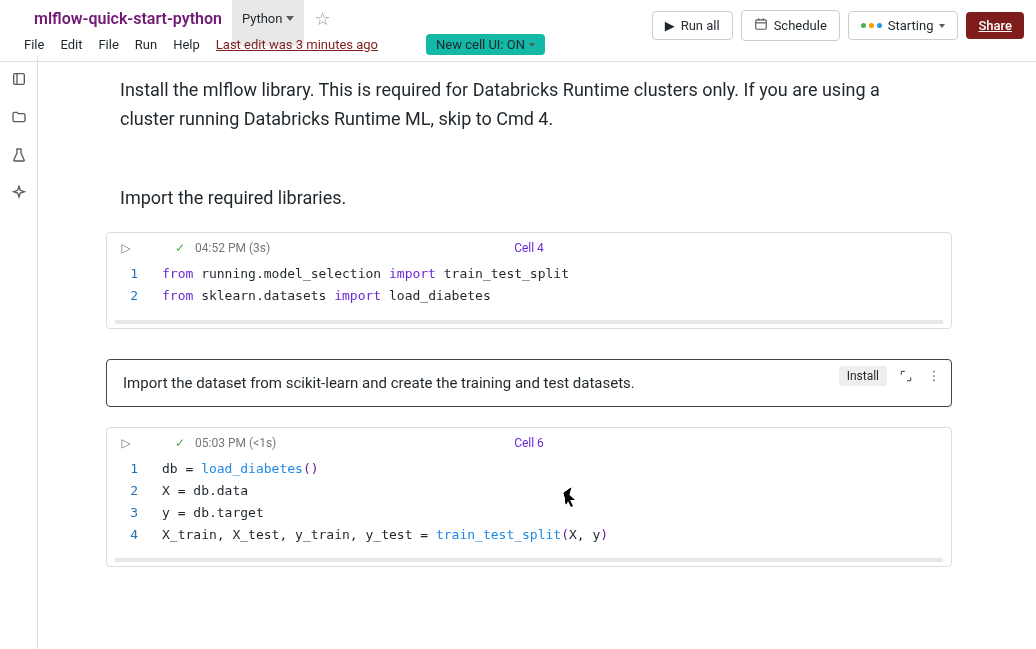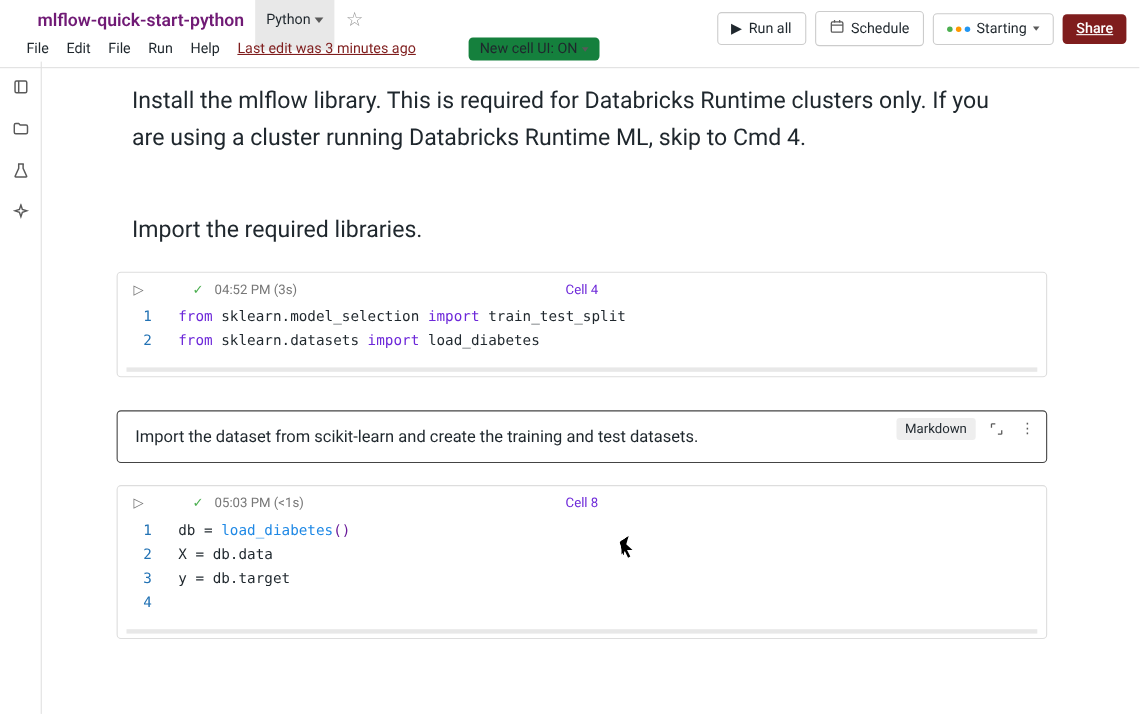--- a/index.html
+++ b/index.html
@@ -15,27 +15,27 @@
     .top-right { position: absolute; right: 12px; top: 10px; display: flex; gap: 8px; align-items: center; }
     .btn { border: 1px solid #ccc; background: #fff; border-radius: 4px; padding: 6px 12px; font-size: 13px; display: flex; align-items: center; gap: 6px; cursor: pointer; }
     .btn-primary { background: #7f1d1d; color: #fff; border: none; font-weight: 500; text-decoration: underline; }
     .status-dots { display: flex; gap: 3px; }
     .dot { width: 5px; height: 5px; border-radius: 50%; }
     .dot1 { background: #4caf50; } .dot2 { background: #ff9800; } .dot3 { background: #2196f3; }
     
     .menubar { display: flex; align-items: center; padding: 2px 12px 6px 24px; gap: 16px; font-size: 13px; border-bottom: 1px solid #e0e0e0; }
     .menu-item { cursor: pointer; }
     .last-edit { text-decoration: underline; color: #7f1d1d; cursor: pointer; }
-    .newcell { background: #15803d; border-radius: 4px; padding: 3px 10px; display: flex; align-items: center; gap: 4px; cursor: pointer; }
+    .newcell { background: #14b8a6; border-radius: 4px; padding: 3px 10px; display: flex; align-items: center; gap: 4px; cursor: pointer; }
     
     .left-rail { position: absolute; left: 0; top: 56px; width: 38px; height: calc(100% - 56px); border-right: 1px solid #e0e0e0; display: flex; flex-direction: column; align-items: center; padding-top: 14px; gap: 20px; }
     .rail-ico { width: 18px; height: 18px; cursor: pointer; display: flex; align-items: center; justify-content: center; color: #5a5a5a; }
     
     .content { position: absolute; left: 38px; top: 56px; right: 0; bottom: 0; overflow: auto; padding: 0 0 20px 0; }
-    .md-text { padding: 20px 0 0 82px; max-width: 870px; font-size: 21px; line-height: 1.6; color: #1f272d; }
+    .md-text { padding: 20px 0 0 82px; max-width: 870px; font-size: 18px; line-height: 1.6; color: #1f272d; }
     
     .code-cell { margin: 20px 0 0 68px; width: 846px; border: 1px solid #ddd; border-radius: 4px; background: #fff; position: relative; }
     .cell-head { display: flex; align-items: center; padding: 8px 10px 4px 10px; font-size: 12px; color: #777; gap: 10px; position: relative; }
     .play-btn { color: #777; cursor: pointer; width: 18px; text-align: center; }
     .check { color: #4caf50; margin-left: 30px; }
     .cell-label { position: absolute; left: 50%; transform: translateX(-50%); color: #6d28d9; }
     .code-body { padding: 4px 0 12px 0; font-family: Menlo, Consolas, monospace; font-size: 13px; line-height: 1.7; }
     .code-line { display: flex; }
     .ln { width: 55px; text-align: right; padding-right: 24px; color: #2272b4; user-select: none; }
     .code { white-space: pre; }
@@ -143,65 +143,66 @@
   <div class="code-cell">
     <div class="cell-head">
       <span class="play-btn">▷</span>
       <span class="check">✓</span>
       <span>04:52 PM (3s)</span>
       <span class="cell-label">Cell 4</span>
     </div>
     <div class="code-body" id="cell4-body">
         <div class="code-line">
           <span class="ln">1</span>
-          <span class="code"><span class="kw">from</span><span> sklearn.model_selection </span><span class="kw">import</span><span> train_test_split</span></span>
+          <span class="code"><span class="kw">from</span><span> running.model_selection </span><span class="kw">import</span><span> train_test_split</span></span>
         </div>
         <div class="code-line">
           <span class="ln">2</span>
           <span class="code"><span class="kw">from</span><span> sklearn.datasets </span><span class="kw">import</span><span> load_diabetes</span></span>
         </div>
       </div>
     <div class="bottom-bar"></div>
   </div>
 
   <div class="md-cell">
     <div class="md-toolbar">
-      <span class="md-badge">Markdown</span>
+      <span class="md-badge">Install</span>
       <span class="expand-ico">
         <svg width="14" height="14" viewBox="0 0 24 24" fill="none" stroke="#5a5a5a" stroke-width="2">
             <path d="M4 4h6M4 4v6M20 20h-6M20 20v-6"></path>
           </svg>
       </span>
       <span class="more-ico">⋮</span>
     </div>
     <div class="txt">Import the dataset from scikit-learn and create the training and test datasets.</div>
   </div>
 
   <div class="code-cell">
     <div class="cell-head">
       <span class="play-btn">▷</span>
       <span class="check">✓</span>
       <span>05:03 PM (&lt;1s)</span>
-      <span class="cell-label">Cell 8</span>
+      <span class="cell-label">Cell 6</span>
     </div>
     <div class="code-body" id="cell6-body">
         <div class="code-line">
           <span class="ln">1</span>
           <span class="code"><span>db = </span><span class="fn">load_diabetes</span><span class="paren">()</span></span>
         </div>
         <div class="code-line">
           <span class="ln">2</span>
           <span class="code"><span>X = db.data</span></span>
         </div>
         <div class="code-line">
           <span class="ln">3</span>
           <span class="code"><span>y = db.target</span></span>
         </div>
         <div class="code-line">
           <span class="ln">4</span>
+          <span class="code"><span>X_train, X_test, y_train, y_test = </span><span class="fn">train_test_split</span><span class="paren">(</span><span>X, y</span><span class="paren">)</span></span>
         </div>
       </div>
     <div class="bottom-bar"></div>
   </div>
 </div>
 
 <div class="cursor">
   <svg viewBox="0 0 14 18">
       <path d="M1 1 L1 14 L4 11 L7 17 L9 16 L6 10 L11 10 Z" fill="#000"></path>
     </svg>

